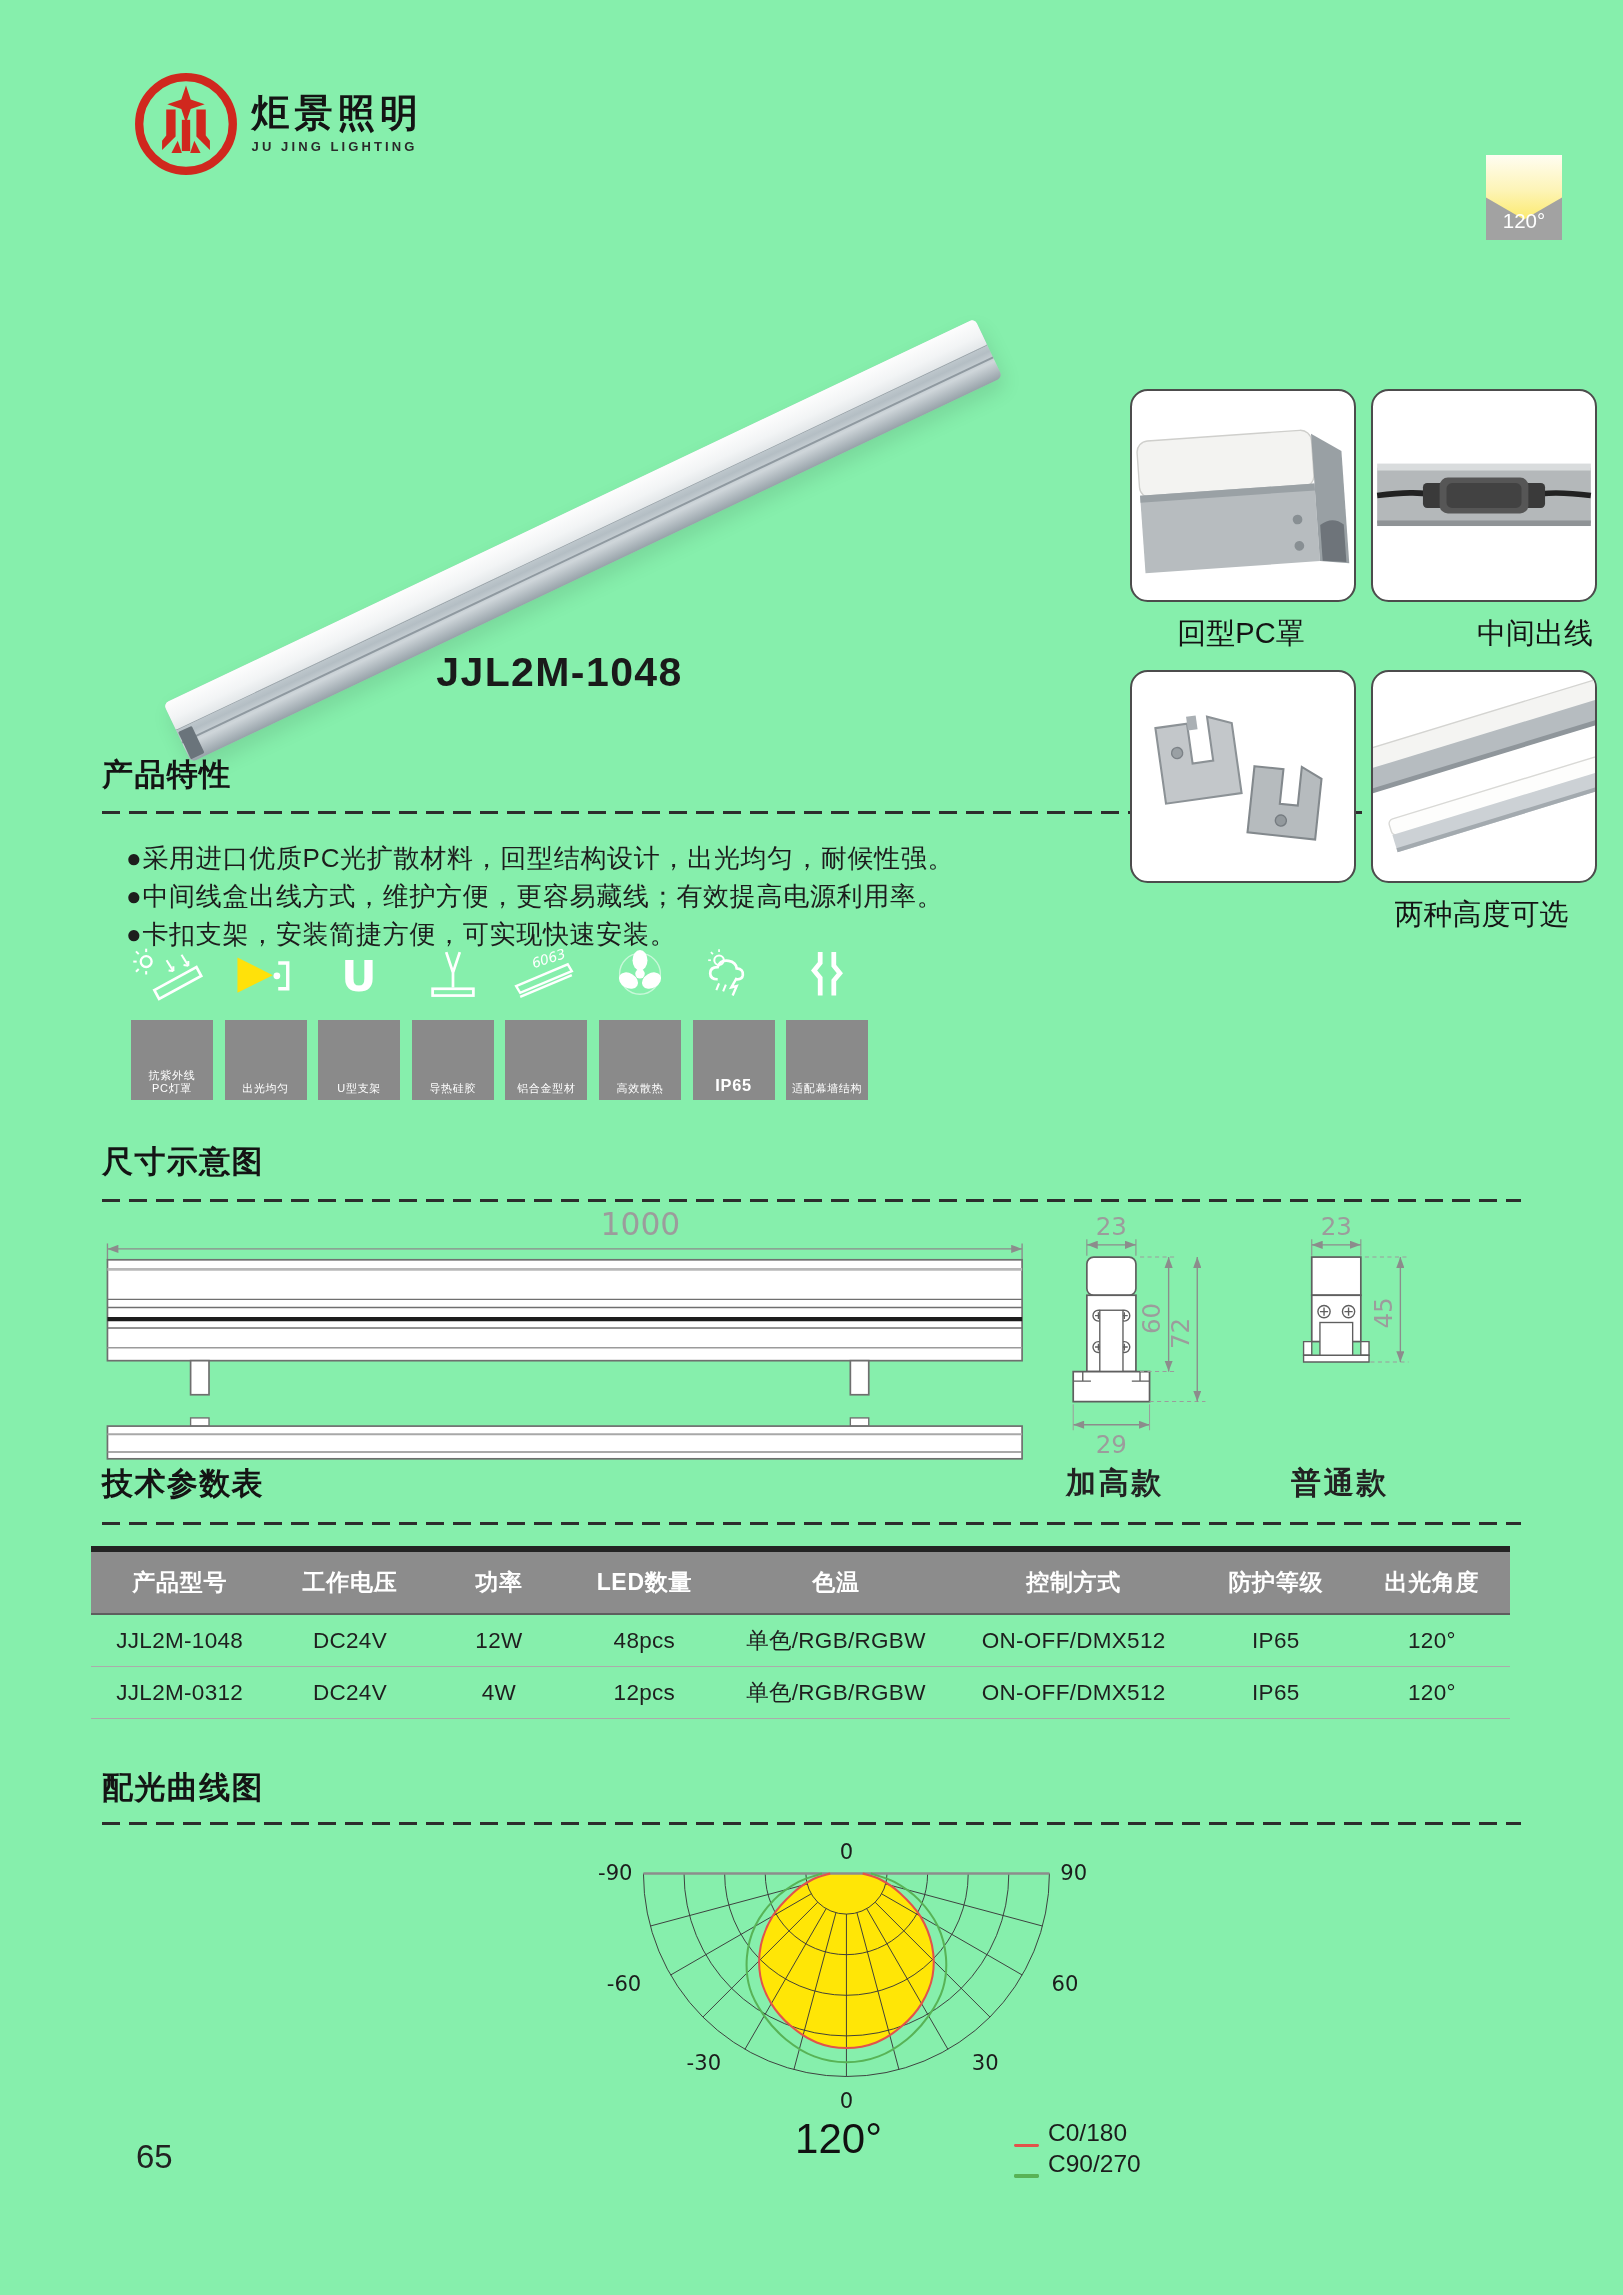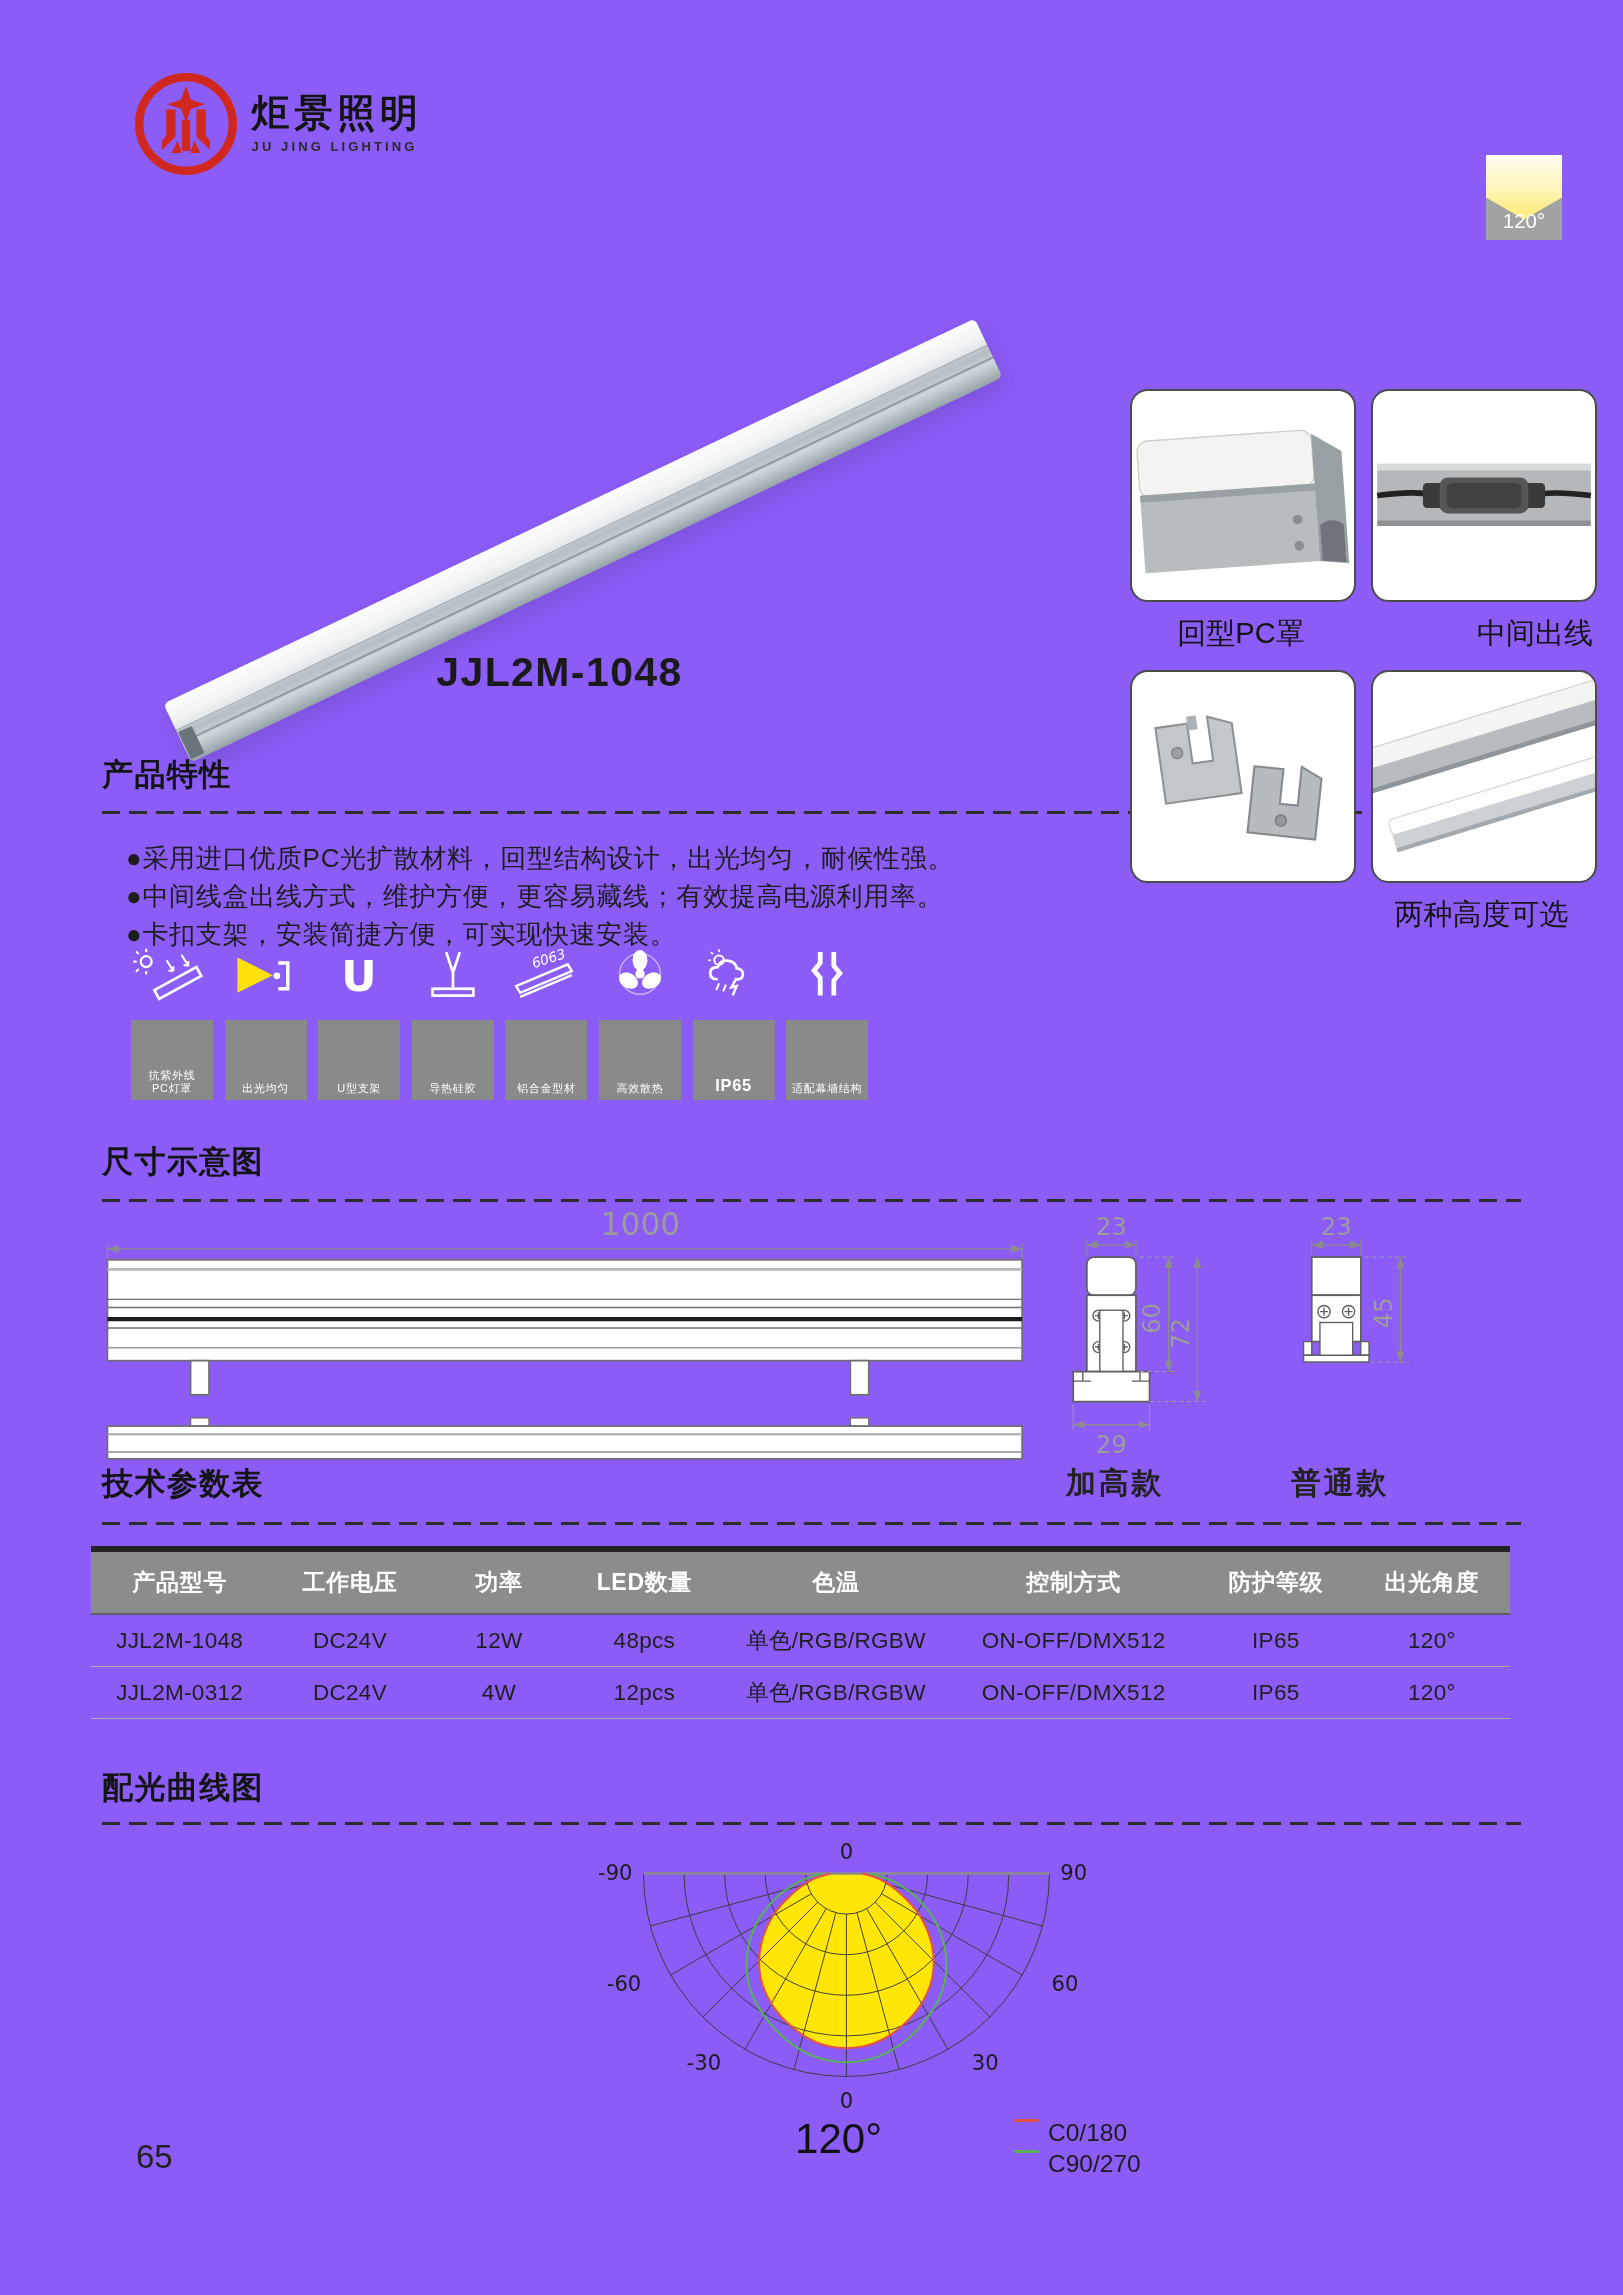--- a/index.html
+++ b/index.html
@@ -1,17 +1,17 @@
 <!DOCTYPE html>
 <html style="font-size:11px"><head>
 <meta charset="utf-8">
 <style>
   html,body{margin:0;padding:0;background:#fff;}
   body{font-family:"Liberation Sans","DejaVu Sans",sans-serif;color:#1c1c1c;}
-  .page{position:relative;width:1623px;height:2295px;background:#8b5cf6;overflow:hidden;text-decoration:underline;}
+  .page{position:relative;width:1623px;height:2295px;background:#86efac;overflow:hidden;text-decoration:underline;}
 
   
   .logo-wrap{position:absolute;left:134px;top:72px;display:flex;align-items:center;gap:13.6px;}
   .logo-emblem{width:104px;height:104px;}
   .logo-text-cn{font-size:38px;font-weight:900;letter-spacing:4.8px;color:#141414;line-height:1;}
   .logo-text-en{font-size:13px;font-weight:700;letter-spacing:3.1px;color:#2a2a2a;margin-top:6.8px;}
 
   
   .beam-badge{position:absolute;left:1486px;top:155px;width:76px;height:85px;background:#a2a2a2;overflow:hidden;}
   .beam-badge .beam{position:absolute;inset:0;background:linear-gradient(180deg,#fffdf2 0%,#fdf4b6 42%,#fbe33c 100%);
@@ -64,21 +64,21 @@
 
   
   .spec-table{position:absolute;left:91px;top:1546px;width:1419px;border-collapse:collapse;border-top:6.1px solid #232323;}
   .spec-table th{background:#8c8c8c;color:#fff;font-size:23px;font-weight:700;height:59px;border-bottom:2px solid #5e5e5e;letter-spacing:0.7px;}
   .spec-table td{font-size:22.5px;color:#1f1f1f;height:49px;text-align:center;border-bottom:1.4px solid #ababab;letter-spacing:0.3px;}
 
   
   .polar-wrap{position:absolute;left:579px;top:1834px;}
   .beam-deg-label{position:absolute;left:736px;top:2115px;width:205px;text-align:center;font-size:42px;color:#111;}
   .chart-legend{position:absolute;left:1014px;top:2119px;display:flex;flex-direction:column;gap:2.7px;}
-  .legend-item{display:flex;align-items:flex-start;gap:9.5px;}
+  .legend-item{display:flex;align-items:flex-end;gap:9.5px;}
   .legend-swatch{width:24.5px;height:3.4px;border-radius:1.4px;display:inline-block;}
   .legend-label{font-size:24.5px;color:#1c1c1c;}
 
   .page-num{position:absolute;left:136px;top:2138px;font-size:33px;color:#222;}
 
   svg text{font-family:"DejaVu Sans","Liberation Sans",sans-serif;}
 </style>
 </head>
 <body>
 

